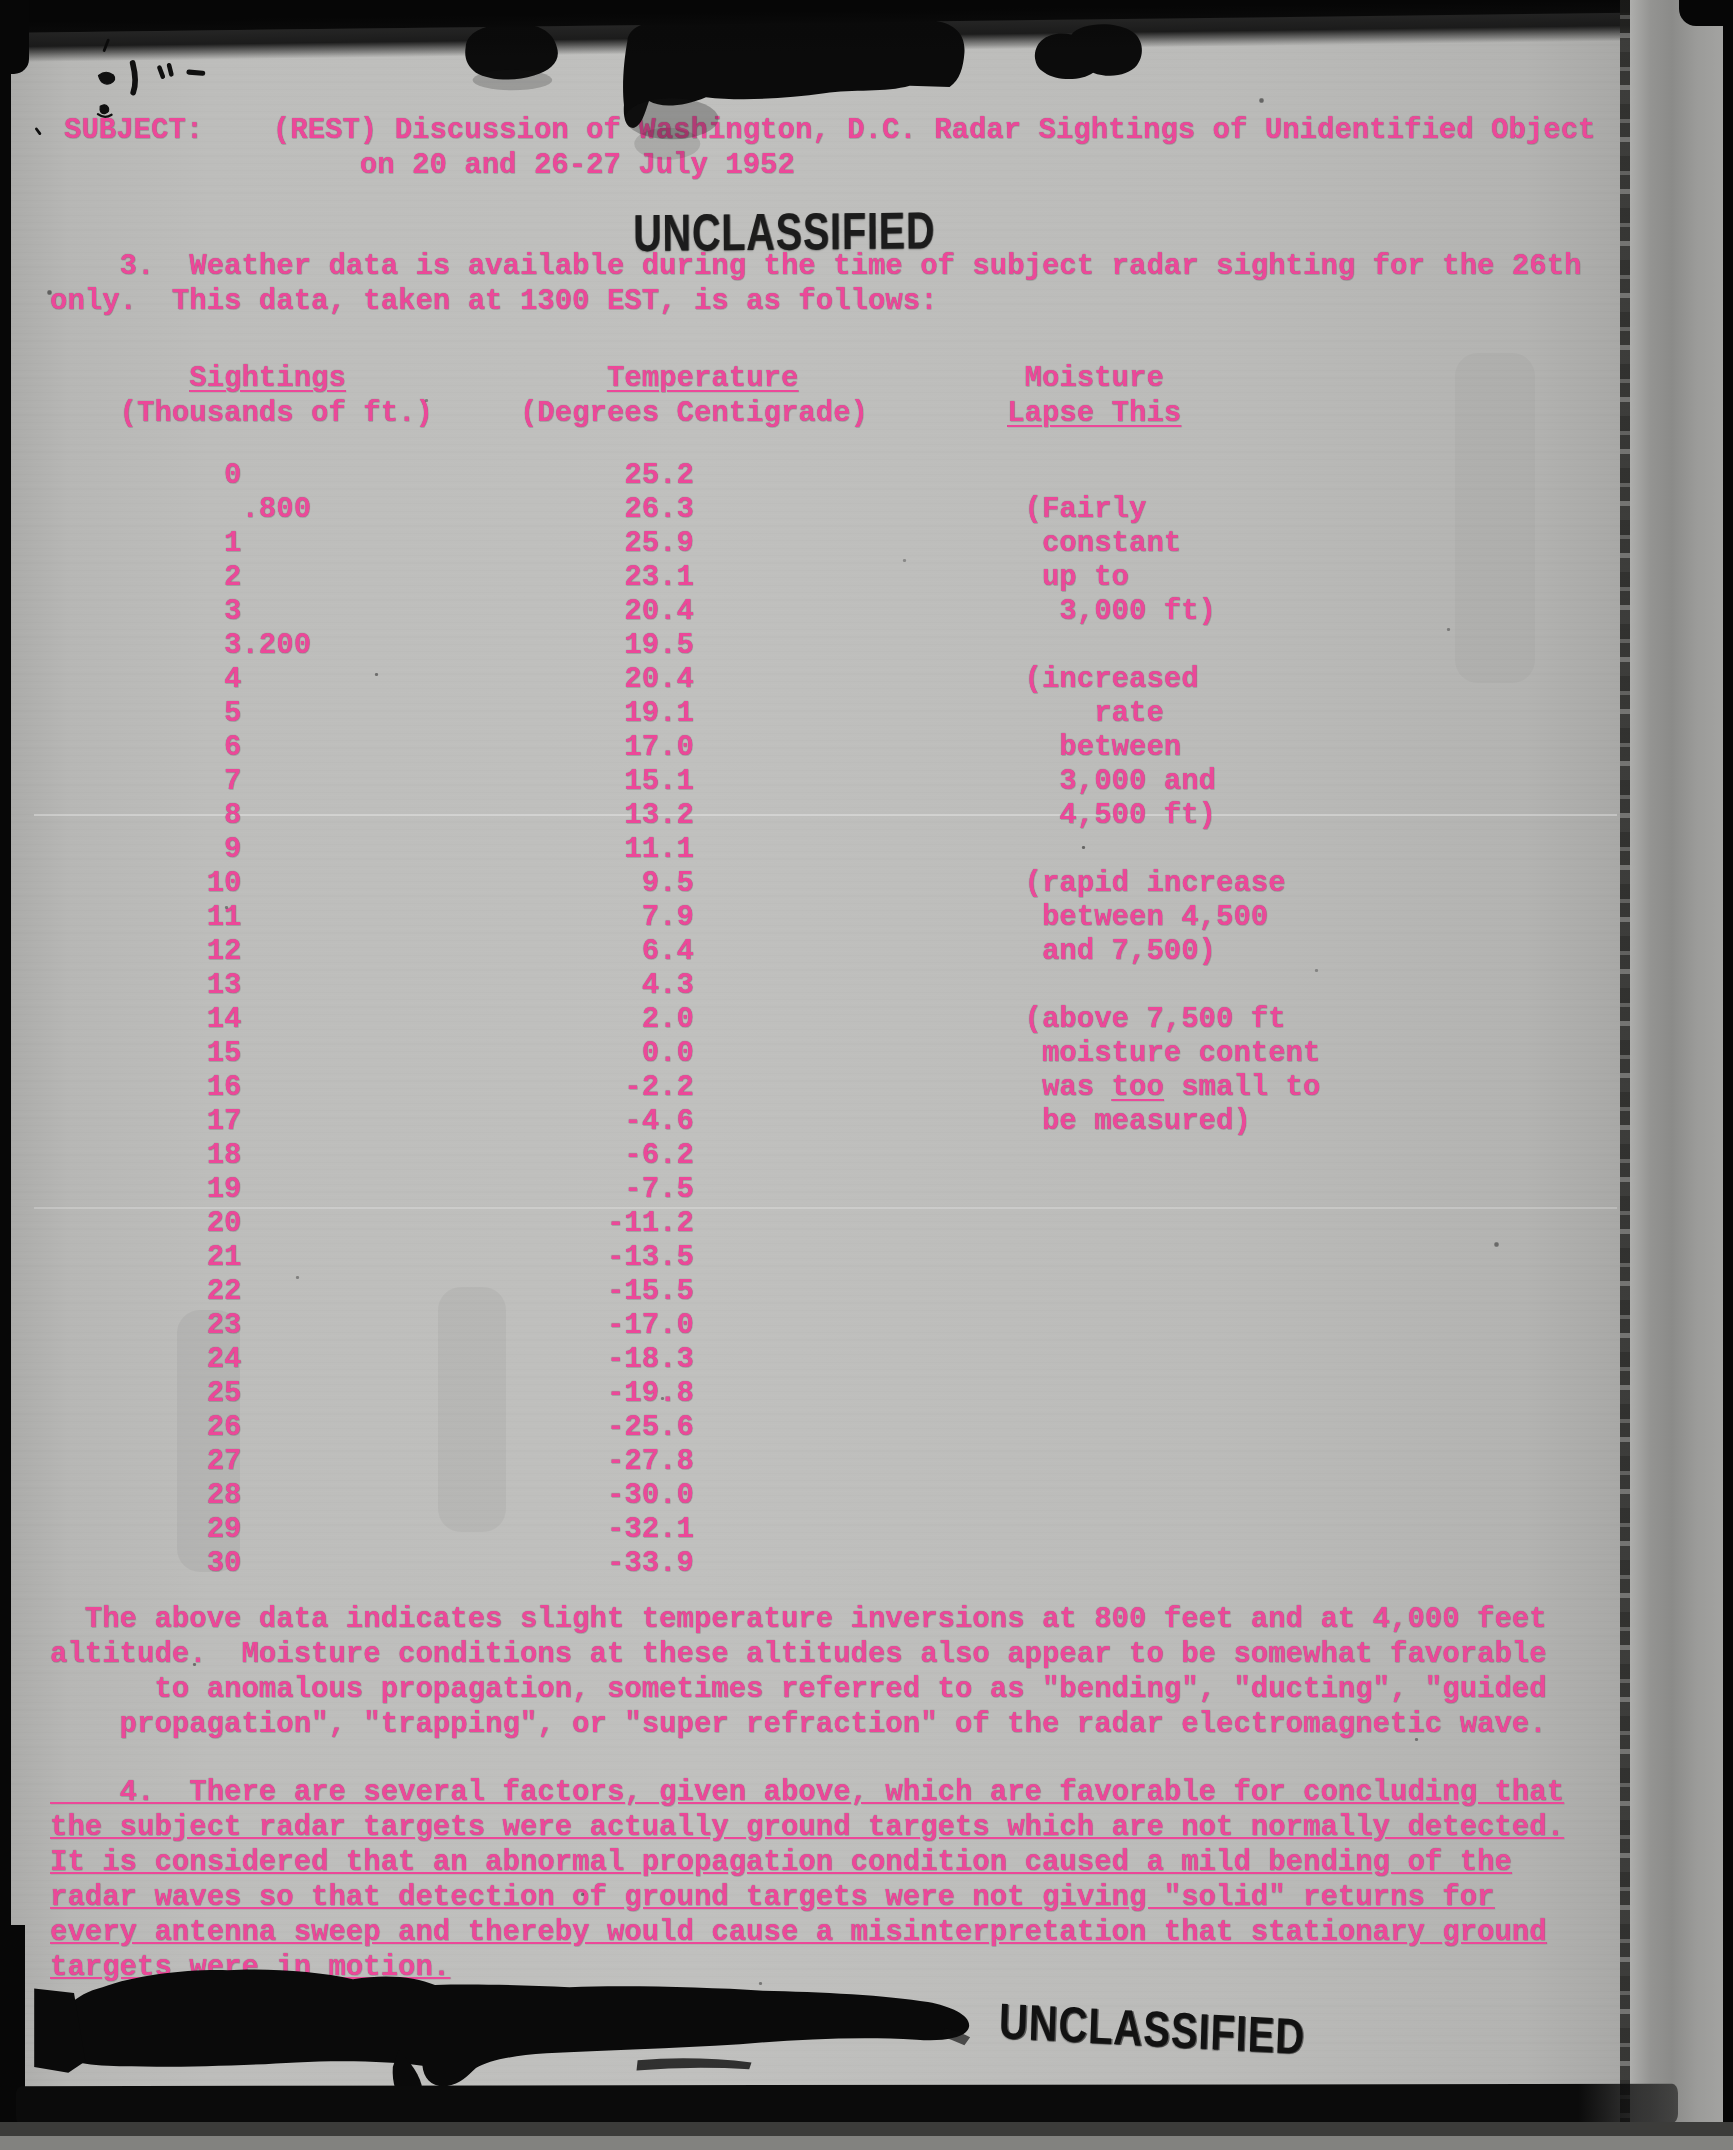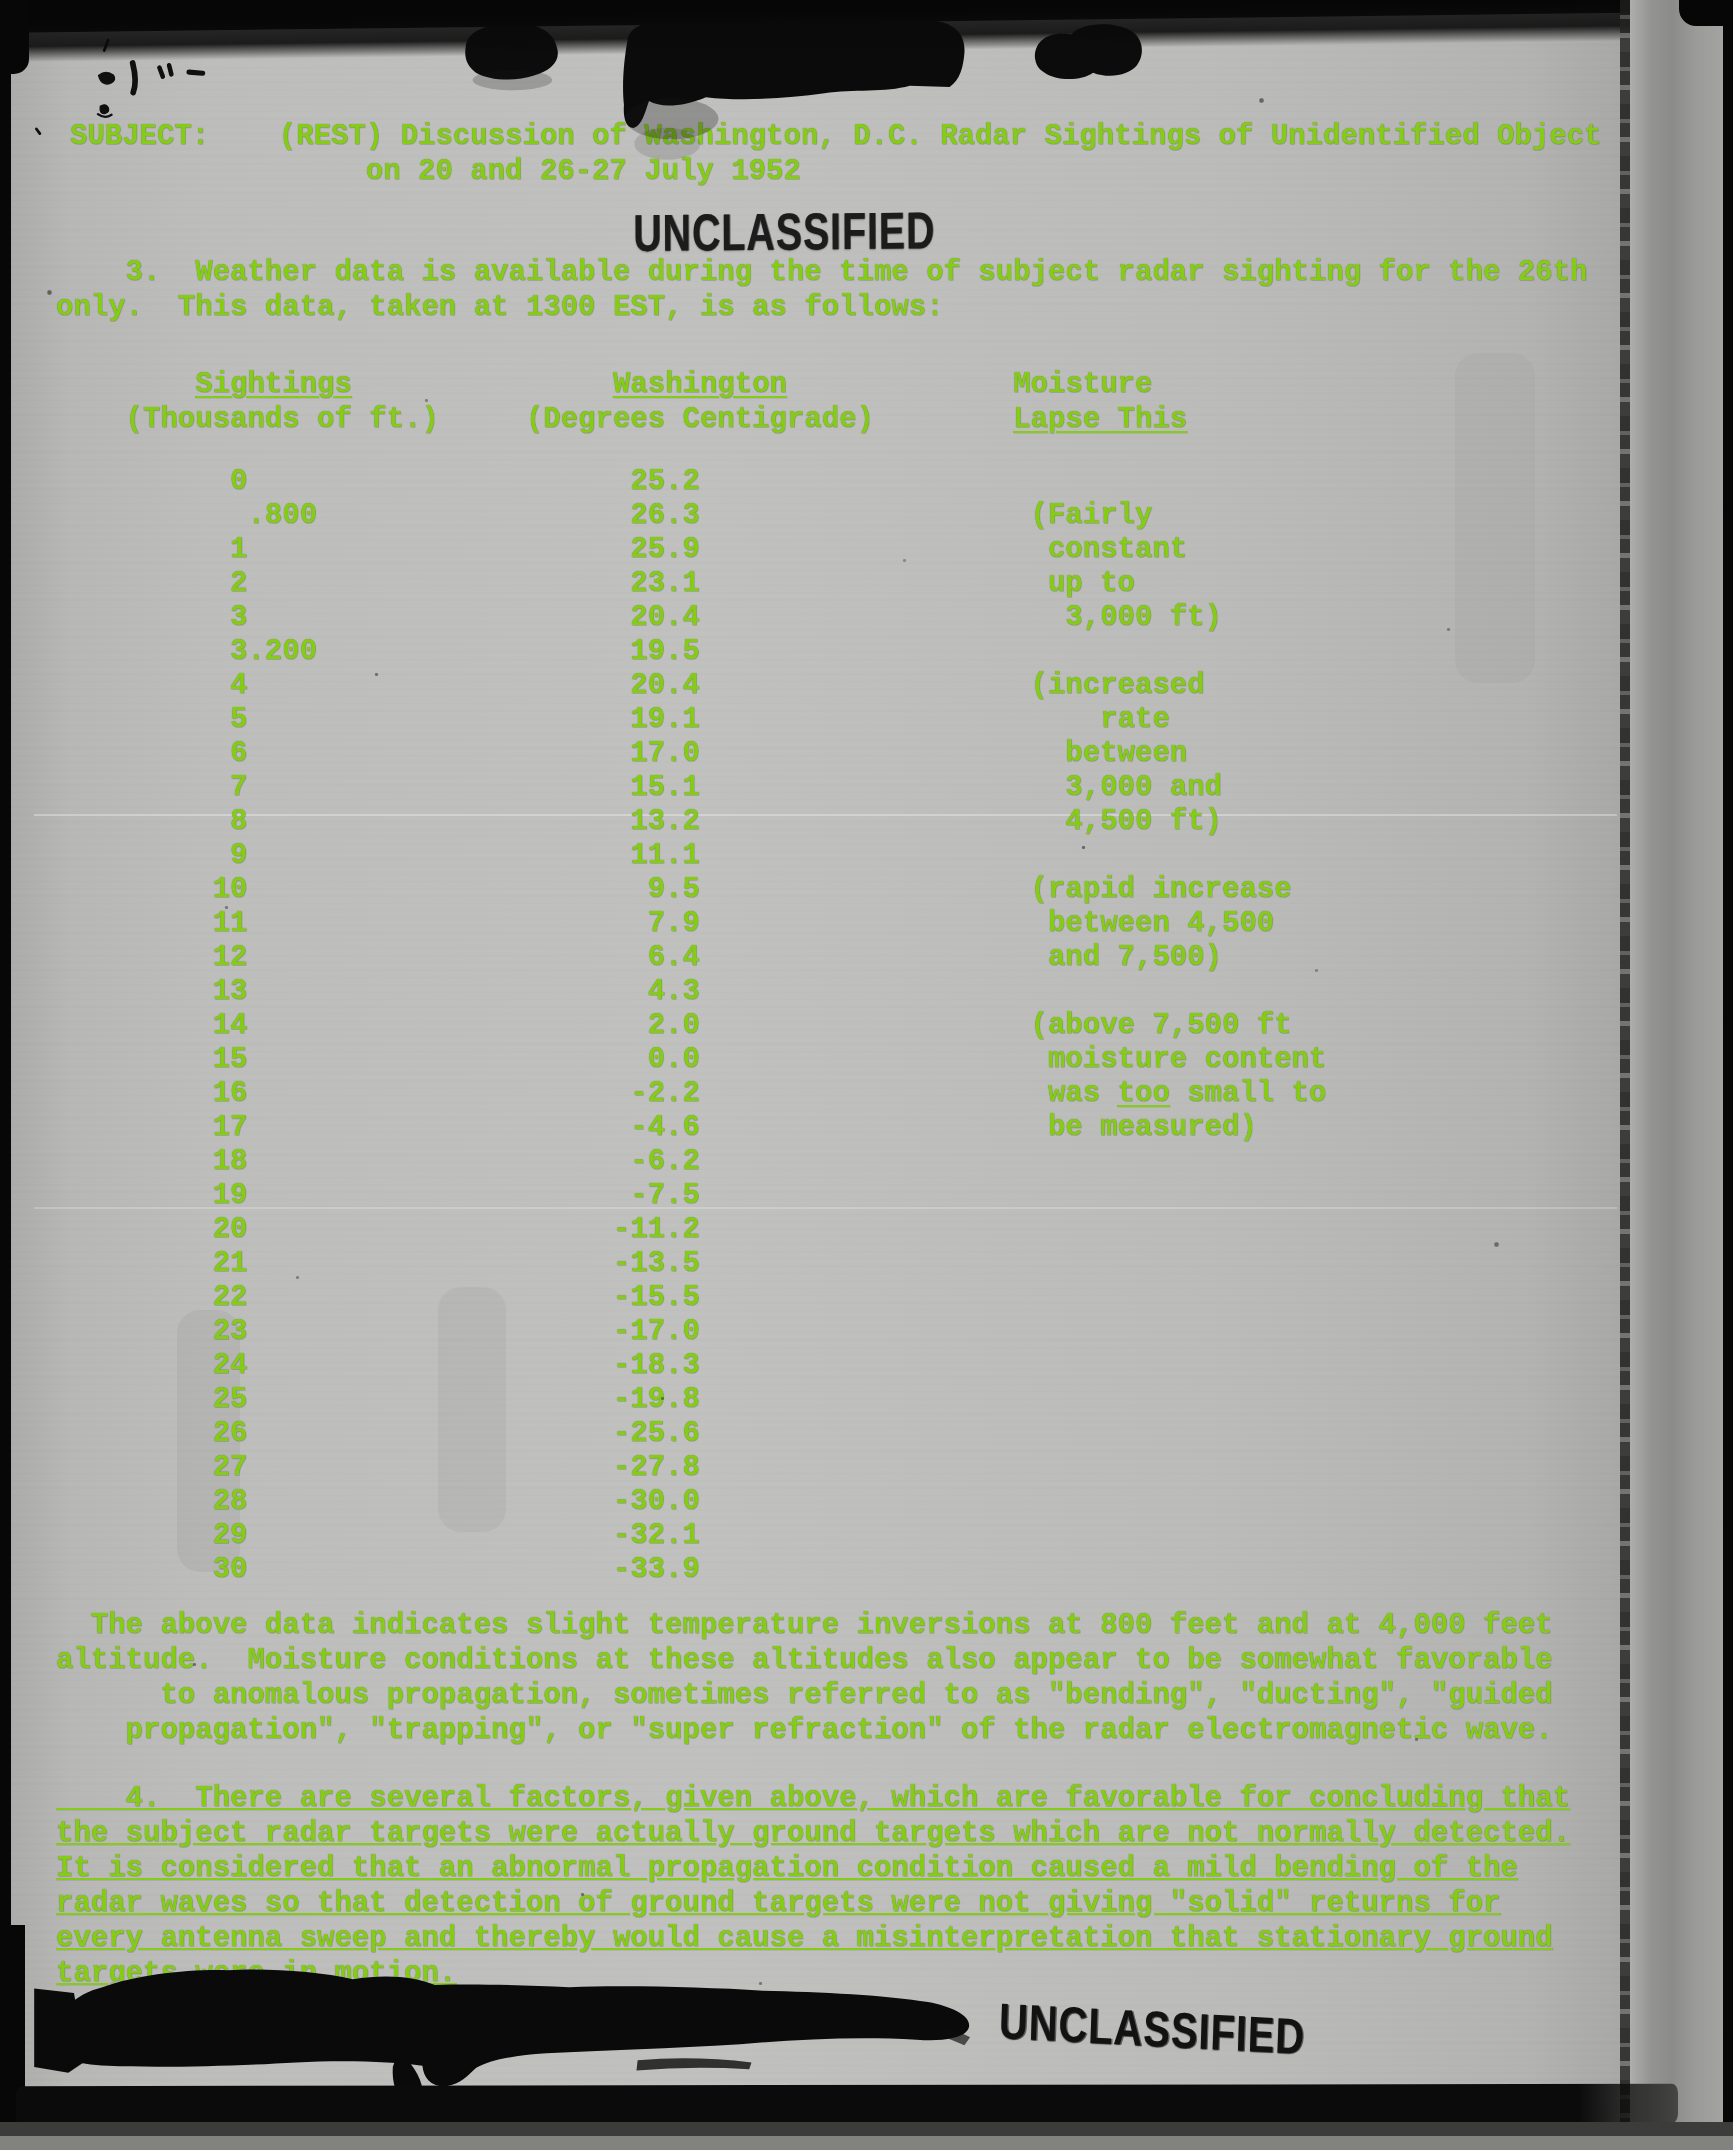--- a/index.html
+++ b/index.html
@@ -26,21 +26,21 @@
   #ragged-edge{position:absolute;left:1620px;top:0;width:9.7px;height:2151px;opacity:.85;
     background:repeating-linear-gradient(180deg,#1d1d1b 0 15px,#555553 15px 19.4px,#232321 19.4px 33px,#6b6b69 33px 38px,#2a2a28 38px 52px);}
   #border-right{position:absolute;left:1723px;top:0;width:10.2px;height:2151px;background:#060606;}
   #corner-tr{position:absolute;left:1679px;top:0;width:55px;height:26px;background:#060606;border-bottom-left-radius:17px;}
   #bar-bottom{position:absolute;left:16px;top:2085px;width:1662px;height:39px;transform:rotate(-0.08deg);
     border-radius:5.7px/9px;background:linear-gradient(90deg,#0b0b0b 0 94%,rgba(11,11,11,.55) 100%);}
   #strip-bottom-dark{position:absolute;left:0;top:2122px;width:1733px;height:17px;background:#3c3c3a;}
   #strip-bottom-gray{position:absolute;left:0;top:2136px;width:1733px;height:14.2px;background:#82827f;}
   
   .mono{font-family:"Liberation Mono","DejaVu Sans Mono",monospace;font-weight:bold;
-    font-size:29px;color:#84cc16;white-space:pre;margin:6px;
+    font-size:29px;color:#ec4899;white-space:pre;margin:0;
     text-shadow:0 0 1.1px rgba(27,27,27,.45),0.6px 0.6px 0 rgba(27,27,27,.12);}
   .lh61{line-height:35px;}
   .lh62{line-height:35px;}
   #tbody div{line-height:34px;font-family:Liberation Mono, monospace;}
   u{text-decoration-thickness:2.3px;text-underline-offset:4px;}
   
   .stamp{font-family:"Liberation Sans","DejaVu Sans",sans-serif;font-weight:700;color:#1c1c1c;
     white-space:nowrap;line-height:1;}
   #stamp-top{left:633px;top:207px;font-size:52px;letter-spacing:1.1px;
     transform:scaleX(.76) rotate(-0.4deg);transform-origin:left top;
@@ -73,21 +73,21 @@
   <div class="lightline" style="top:1207px;opacity:.7;"></div>
 
   <pre id="subject-pre" class="mono lh61 abs" style="left:64px;top:113px;">SUBJECT:    (REST) Discussion of Washington, D.C. Radar Sightings of Unidentified Object
                  on 20 and 26-27 July 1952</pre>
 
   <div id="stamp-top" class="stamp abs">UNCLASSIFIED</div>
 
   <pre id="para3" class="mono lh61 abs" style="left:50px;top:249px;">    3.  Weather data is available during the time of subject radar sighting for the 26th
 only.  This data, taken at 1300 EST, is as follows:</pre>
 
-  <pre id="thead" class="mono lh62 abs" style="left:50px;top:361px;">        <u>Sightings</u>               <u>Washington</u>             Moisture
+  <pre id="thead" class="mono lh62 abs" style="left:50px;top:361px;">        <u>Sightings</u>               <u>Temperature</u>             Moisture
     (Thousands of ft.)     (Degrees Centigrade)        <u>Lapse This</u></pre>
 
   <div id="tbody" class="mono abs" style="left:50px;top:459px;"><div>          0                      25.2</div><div>           .800                  26.3                   (Fairly</div><div>          1                      25.9                    constant</div><div>          2                      23.1                    up to</div><div>          3                      20.4                     3,000 ft)</div><div>          3.200                  19.5</div><div>          4                      20.4                   (increased</div><div>          5                      19.1                       rate</div><div>          6                      17.0                     between</div><div>          7                      15.1                     3,000 and</div><div>          8                      13.2                     4,500 ft)</div><div>          9                      11.1</div><div>         10                       9.5                   (rapid increase</div><div>         11                       7.9                    between 4,500</div><div>         12                       6.4                    and 7,500)</div><div>         13                       4.3</div><div>         14                       2.0                   (above 7,500 ft</div><div>         15                       0.0                    moisture content</div><div>         16                      -2.2                    was <u>too</u> small to</div><div>         17                      -4.6                    be measured)</div><div>         18                      -6.2</div><div>         19                      -7.5</div><div>         20                     -11.2</div><div>         21                     -13.5</div><div>         22                     -15.5</div><div>         23                     -17.0</div><div>         24                     -18.3</div><div>         25                     -19.8</div><div>         26                     -25.6</div><div>         27                     -27.8</div><div>         28                     -30.0</div><div>         29                     -32.1</div><div>         30                     -33.9</div></div>
 
   <pre id="para-inv" class="mono lh62 abs" style="left:50px;top:1602px;text-align:right;">The above data indicates slight temperature inversions at 800 feet and at 4,000 feet
 altitude.  Moisture conditions at these altitudes also appear to be somewhat favorable
 to anomalous propagation, sometimes referred to as "bending", "ducting", "guided
 propagation", "trapping", or "super refraction" of the radar electromagnetic wave.</pre>
 
   <pre id="para4" class="mono lh62 abs" style="left:50px;top:1775px;text-decoration:underline;">    4.  There are several factors, given above, which are favorable for concluding that

